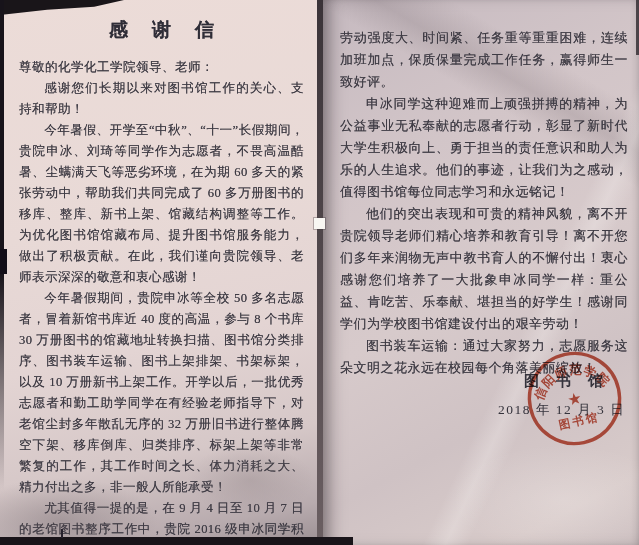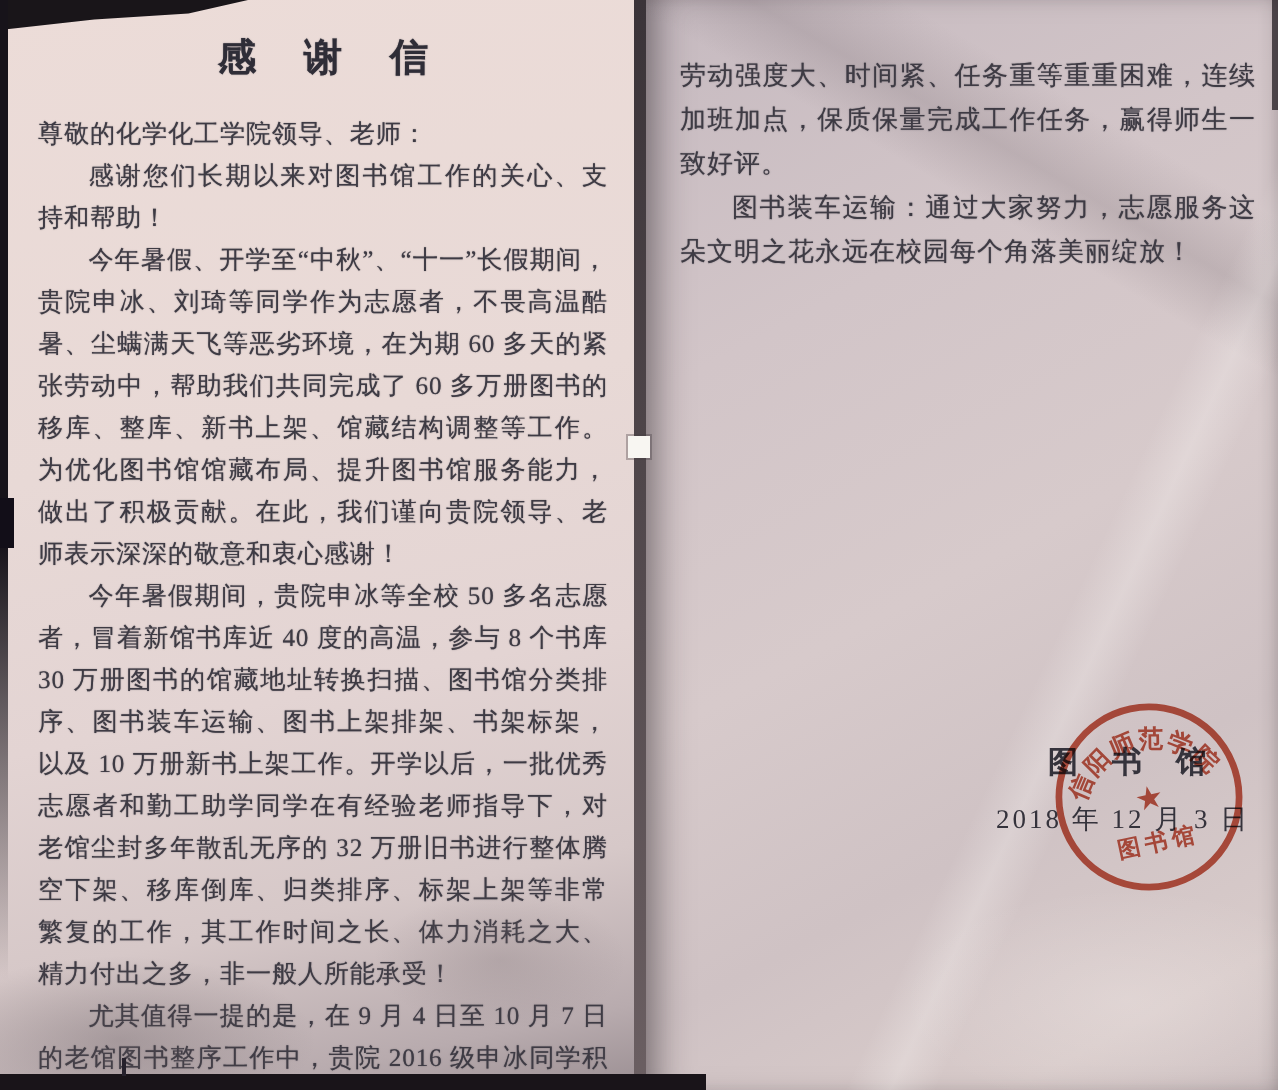--- a/index.html
+++ b/index.html
@@ -77,20 +77,22 @@
       <p class="para">感谢您们长期以来对图书馆工作的关心、支持和帮助！</p>
       <p class="para">今年暑假、开学至“中秋”、“十一”长假期间，贵院申冰、刘琦等同学作为志愿者，不畏高温酷暑、尘螨满天飞等恶劣环境，在为期 60 多天的紧张劳动中，帮助我们共同完成了 60 多万册图书的移库、整库、新书上架、馆藏结构调整等工作。为优化图书馆馆藏布局、提升图书馆服务能力，做出了积极贡献。在此，我们谨向贵院领导、老师表示深深的敬意和衷心感谢！</p>
       <p class="para">今年暑假期间，贵院申冰等全校 50 多名志愿者，冒着新馆书库近 40 度的高温，参与 8 个书库 30 万册图书的馆藏地址转换扫描、图书馆分类排序、图书装车运输、图书上架排架、书架标架，以及 10 万册新书上架工作。开学以后，一批优秀志愿者和勤工助学同学在有经验老师指导下，对老馆尘封多年散乱无序的 32 万册旧书进行整体腾空下架、移库倒库、归类排序、标架上架等非常繁复的工作，其工作时间之长、体力消耗之大、精力付出之多，非一般人所能承受！</p>
       <p class="para">尤其值得一提的是，在 9 月 4 日至 10 月 7 日的老馆图书整序工作中，贵院 2016 级申冰同学积极发挥主人翁精神，牺牲节假日星期天，利用所有课余时间，起早贪黑忘我工作，主动承担急难险重的工作任务，团结带领大家克服环境恶劣、</p>
     </div>
   </div>
 
   <div class="page page-right">
     <div class="body-text">
       <p class="para cont">劳动强度大、时间紧、任务重等重重困难，连续加班加点，保质保量完成工作任务，赢得师生一致好评。</p>
+      <p class="para">申冰同学这种迎难而上顽强拼搏的精神，为公益事业无私奉献的志愿者行动，彰显了新时代大学生积极向上、勇于担当的责任意识和助人为乐的人生追求。他们的事迹，让我们为之感动，值得图书馆每位同志学习和永远铭记！</p>
+      <p class="para">他们的突出表现和可贵的精神风貌，离不开贵院领导老师们精心培养和教育引导！离不开您们多年来润物无声中教书育人的不懈付出！衷心感谢您们培养了一大批象申冰同学一样：重公益、肯吃苦、乐奉献、堪担当的好学生！感谢同学们为学校图书馆建设付出的艰辛劳动！</p>
       <p class="para">图书装车运输：通过大家努力，志愿服务这朵文明之花永远在校园每个角落美丽绽放！</p>
     </div>
 
     <div class="sig-name">图书馆</div>
     <div class="sig-date">2018 年 12 月 3 日</div>
 
     <svg class="seal" viewBox="0 0 100 100">
       <defs>
         <path id="sealArc" d="M 15,60 A 35,35 0 1 1 85,60" fill="none"></path>
       </defs>

